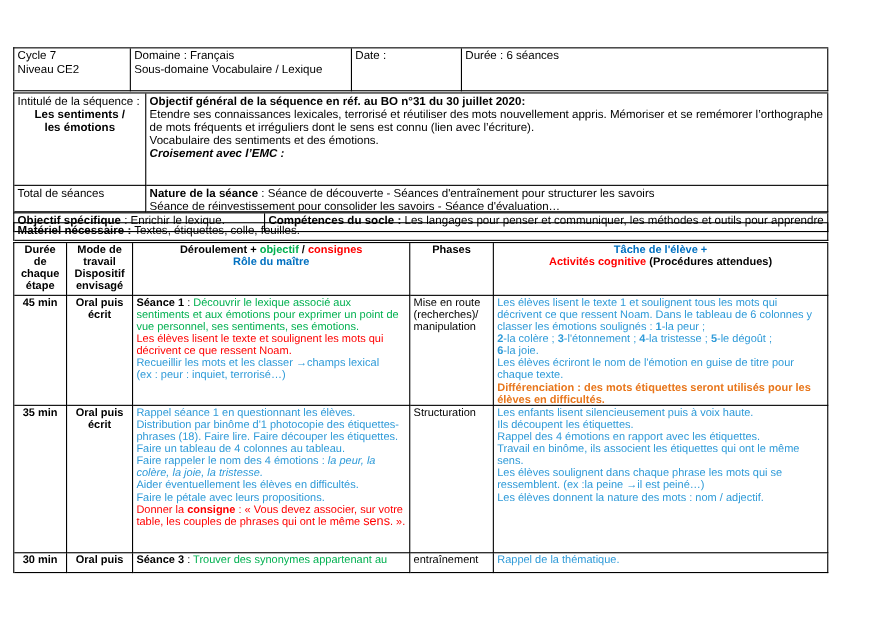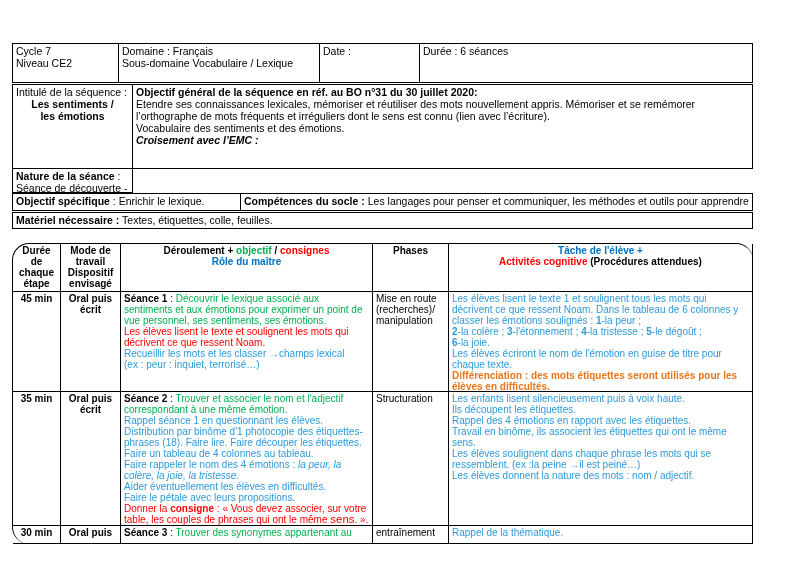--- a/index.html
+++ b/index.html
@@ -6,23 +6,23 @@
   .page{position:relative;width:800px;height:565px;background:#fff;overflow:hidden;
         font-family:"Liberation Sans","DejaVu Sans",sans-serif;color:#000;}
   .tbl{position:absolute;left:12px;width:741px;display:grid;
        border-top:1px solid #000;border-left:1px solid #000;box-sizing:border-box;}
   .cell{border-right:1px solid #000;border-bottom:1px solid #000;
         padding:1px 3px;box-sizing:border-box;overflow:hidden;
         font-size:10.5px;line-height:12px;text-align:left;vertical-align:top;}
   .tA{top:43px;grid-template-columns:106px 201px 100px 1fr;grid-template-rows:39px;}
   .tB{top:84px;grid-template-columns:120px 1fr;grid-template-rows:84px 24px;}
   .tD{top:193px;grid-template-columns:228px 1fr;grid-template-rows:17px;}
-  .tE{top:212px;grid-template-columns:1fr;grid-template-rows:16px;}
-  .tF{top:243px;grid-template-columns:48px 60px 252px 76px 1fr;
-      grid-template-rows:48px 100px 134px 18px;border-radius:17px;}
+  .tE{top:202px;grid-template-columns:1fr;grid-template-rows:16px;}
+  .tF{top:220px;grid-template-columns:48px 60px 252px 76px 1fr;
+      grid-template-rows:48px 100px 134px 18px;}
   .tF .cell{font-size:10px;line-height:11px;}
   .hdr{font-weight:bold;text-align:center;font-size:10.5px;line-height:12px;}
   .ctr{text-align:center;}
   .b{font-weight:bold;}
   .i{font-style:italic;}
   .u{}
   .g{color:#00B050;}
   .r{color:#FF0000;margin-top:32px;}
   .bl{color:#0070C0;}
   .lb{color:#2E9AD8;}
@@ -53,24 +53,27 @@
   </div>
 
   <div class="tbl tB">
     <div class="cell">
       <div class="para"><span>Intitulé de la </span><span class="u">séquence</span><span> :</span></div>
       <div class="para b ctr">Les sentiments /</div>
       <div class="para b ctr">les émotions</div>
     </div>
     <div class="cell">
         <div class="para"><span class="b">Objectif général de la séquence en réf.  au BO n°31 du 30 juillet 2020:</span></div>
-        <div class="para"><span>Etendre ses connaissances lexicales, mémoriser et réutiliser des mots nouvellement appris. Mémoriser et se remémorer l’orthographe de mots fréquents et irréguliers dont le sens est connu (lien avec l’écriture).</span></div>
+        <div class="para"><span>Etendre ses connaissances lexicales, terrorisé et réutiliser des mots nouvellement appris. Mémoriser et se remémorer l’orthographe de mots fréquents et irréguliers dont le sens est connu (lien avec l’écriture).</span></div>
         <div class="para"><span>Vocabulaire des sentiments et des émotions.</span></div>
         <div class="para"><span class="b i">Croisement avec l’EMC :</span></div>
       </div>
+    <div class="cell">
+      <div class="para">Total de séances</div>
+    </div>
     <div class="cell">
         <div class="para"><span class="b">Nature de la séance</span><span> : Séance de découverte - Séances d'entraînement pour structurer les savoirs</span></div>
         <div class="para"><span> Séance de réinvestissement pour consolider les savoirs -  Séance d'évaluation…</span></div>
       </div>
   </div>
 
   <div class="tbl tD">
     <div class="cell">
         <div class="para"><span class="b">Objectif spécifique</span><span> : Enrichir le lexique.</span></div>
       </div>
@@ -120,21 +123,20 @@
         <div class="para"><span class="lb">Les élèves lisent le texte 1 et soulignent tous les mots qui décrivent ce que ressent Noam. Dans le tableau de 6 colonnes y classer les émotions soulignés : </span><span class="lb b">1</span><span class="lb">-la peur ;</span></div>
         <div class="para"><span class="lb b">2</span><span class="lb">-la colère ; </span><span class="lb b">3</span><span class="lb">-l'étonnement ; </span><span class="lb b">4</span><span class="lb">-la tristesse ; </span><span class="lb b">5</span><span class="lb">-le dégoût ;</span></div>
         <div class="para"><span class="lb b">6</span><span class="lb">-la joie.</span></div>
         <div class="para"><span class="lb">Les élèves écriront le nom de l'émotion en guise de titre pour chaque texte.</span></div>
         <div class="para"><span class="o b">Différenciation : des mots étiquettes seront utilisés pour les élèves en difficultés.</span></div>
       </div>
 
     <div class="cell b ctr">35 min</div>
     <div class="cell b ctr">Oral puis écrit</div>
     <div class="cell">
-        <div class="para"><span class="b">Séance 2</span><span> : </span><span class="g">Trouver et associer le nom et l'adjectif correspondant à une même émotion.</span></div>
         <div class="para"><span class="lb">Rappel séance 1 en questionnant les élèves.</span></div>
         <div class="para"><span class="lb">Distribution par binôme d'1 photocopie des étiquettes-phrases (18). Faire lire. Faire découper les étiquettes.</span></div>
         <div class="para"><span class="lb">Faire un tableau de 4 colonnes au tableau.</span></div>
         <div class="para"><span class="lb">Faire rappeler le nom des 4 émotions : </span><span class="lb i u">la peur, la colère, la joie, la tristesse.</span></div>
         <div class="para"><span class="lb">Aider éventuellement les élèves en difficultés.</span></div>
         <div class="para"><span class="lb">Faire le pétale avec leurs propositions.</span></div>
         <div class="para"><span class="r">Donner la </span><span class="r b">consigne</span><span class="r"> : « Vous devez associer, sur votre table, les couples de phrases qui ont le même </span><span class="r big">sens</span><span class="r">. ».</span></div>
       </div>
     <div class="cell">
         <div class="para"><span>Structuration</span></div>

